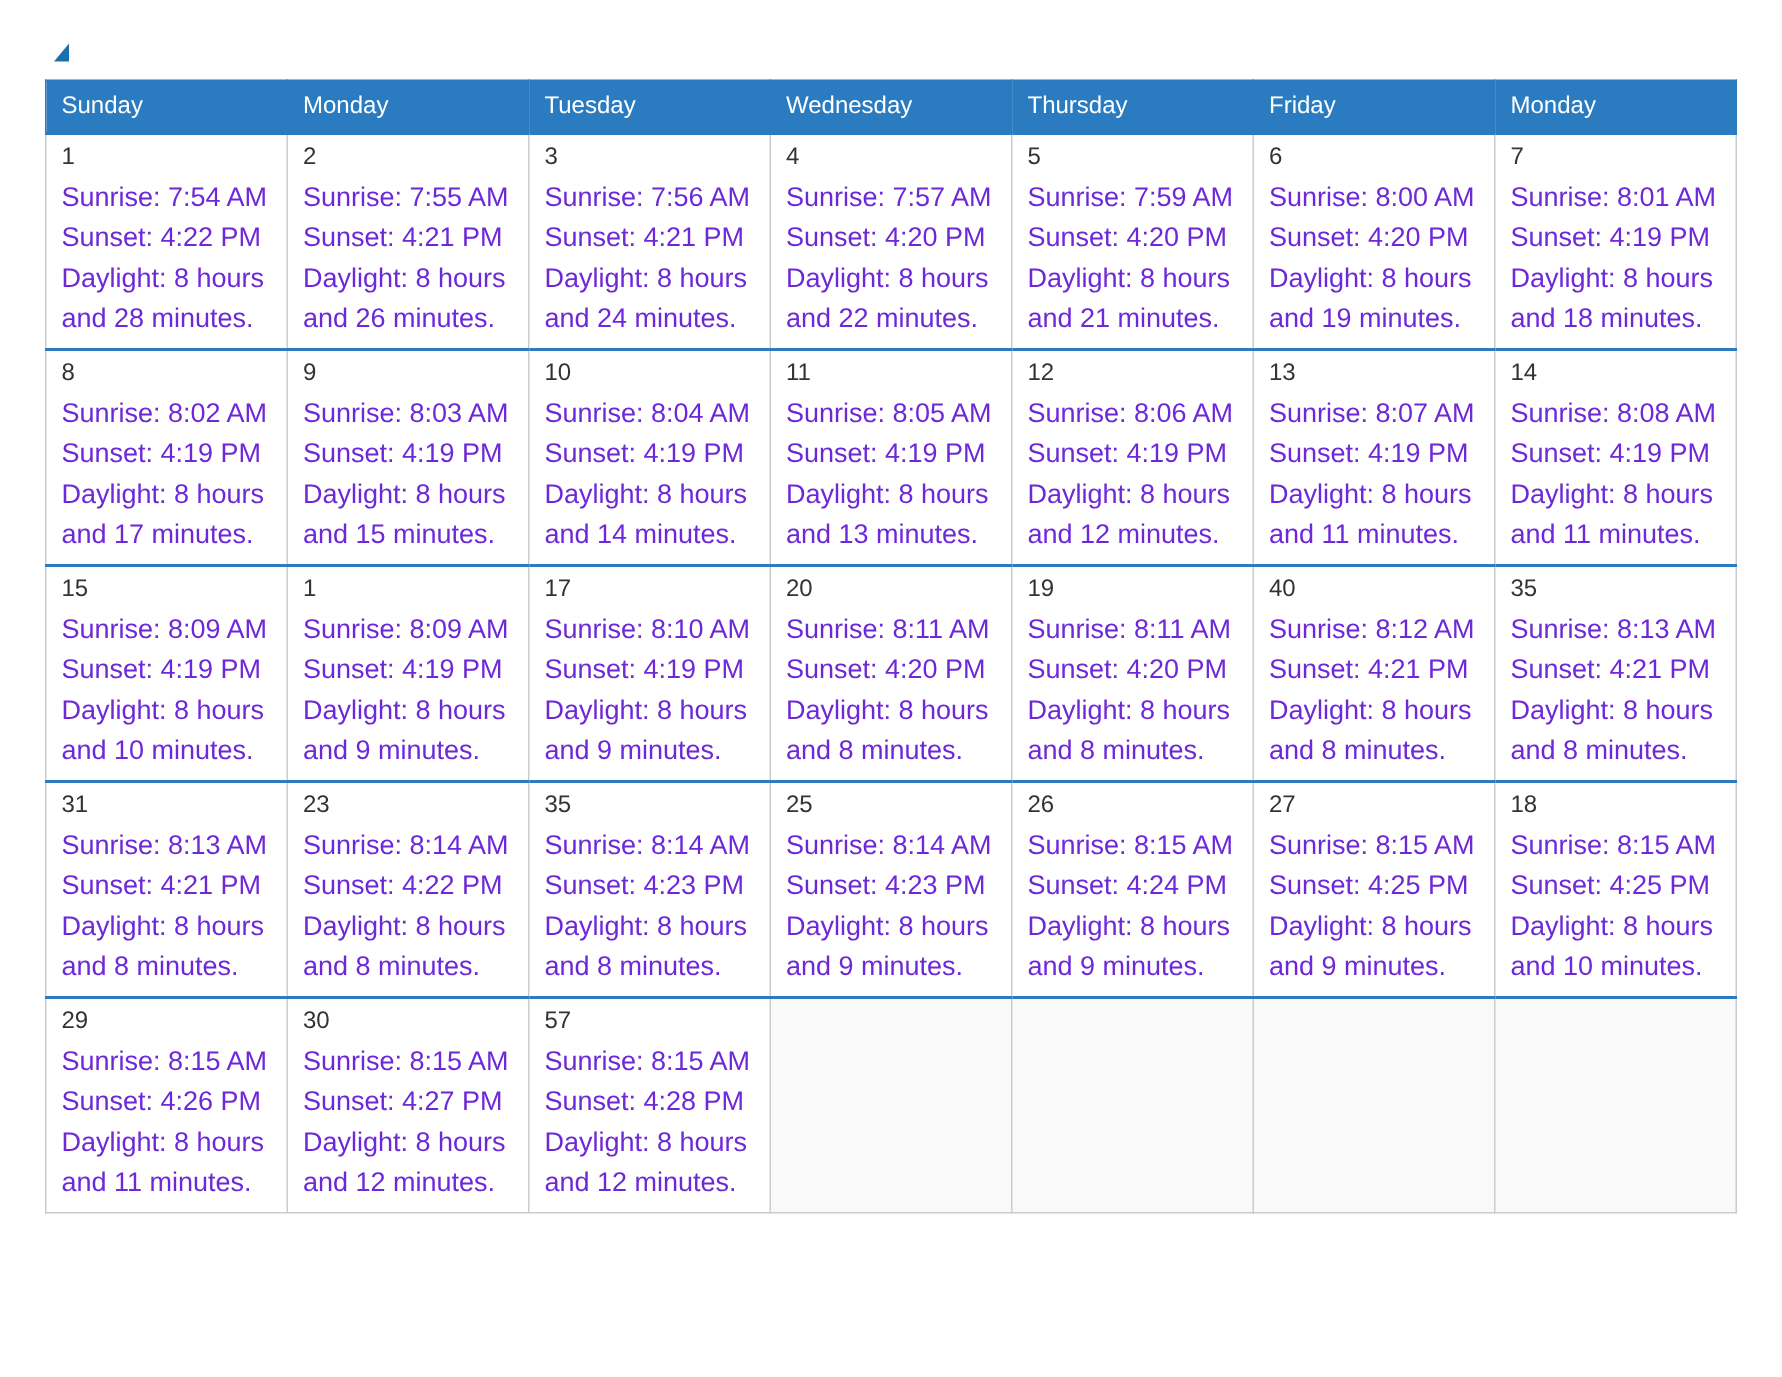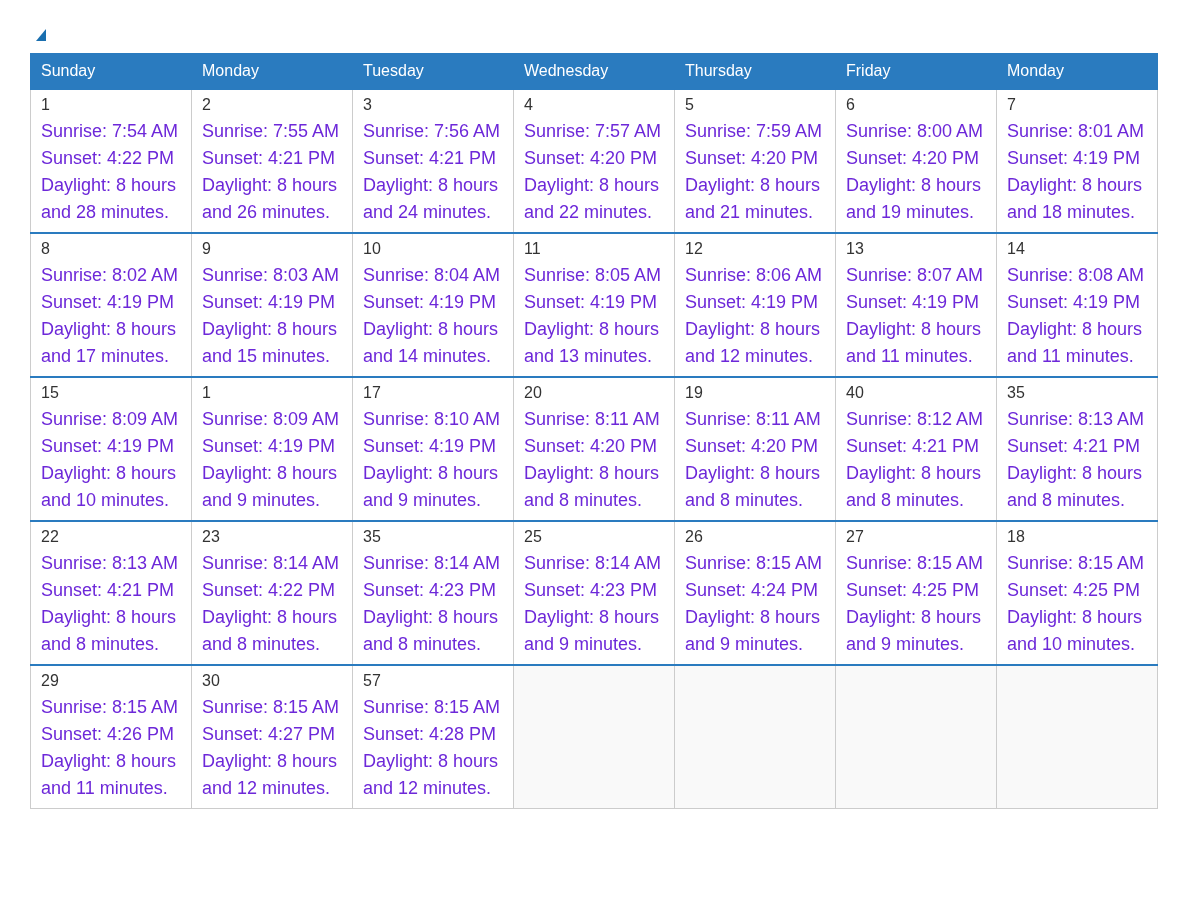--- a/index.html
+++ b/index.html
@@ -305,21 +305,21 @@
         <div class="day-info">
           Sunrise: 8:13 AM<br>
           Sunset: 4:21 PM<br>
           Daylight: 8 hours<br>
           and 8 minutes.
         </div>
       </td>
       </tr>
       <tr>
         <td>
-        <span class="day-number">22</span>
+        <span class="day-number">31</span>
         <div class="day-info">
           Sunrise: 8:13 AM<br>
           Sunset: 4:21 PM<br>
           Daylight: 8 hours<br>
           and 8 minutes.
         </div>
       </td>
         <td>
         <span class="day-number">23</span>
         <div class="day-info">

